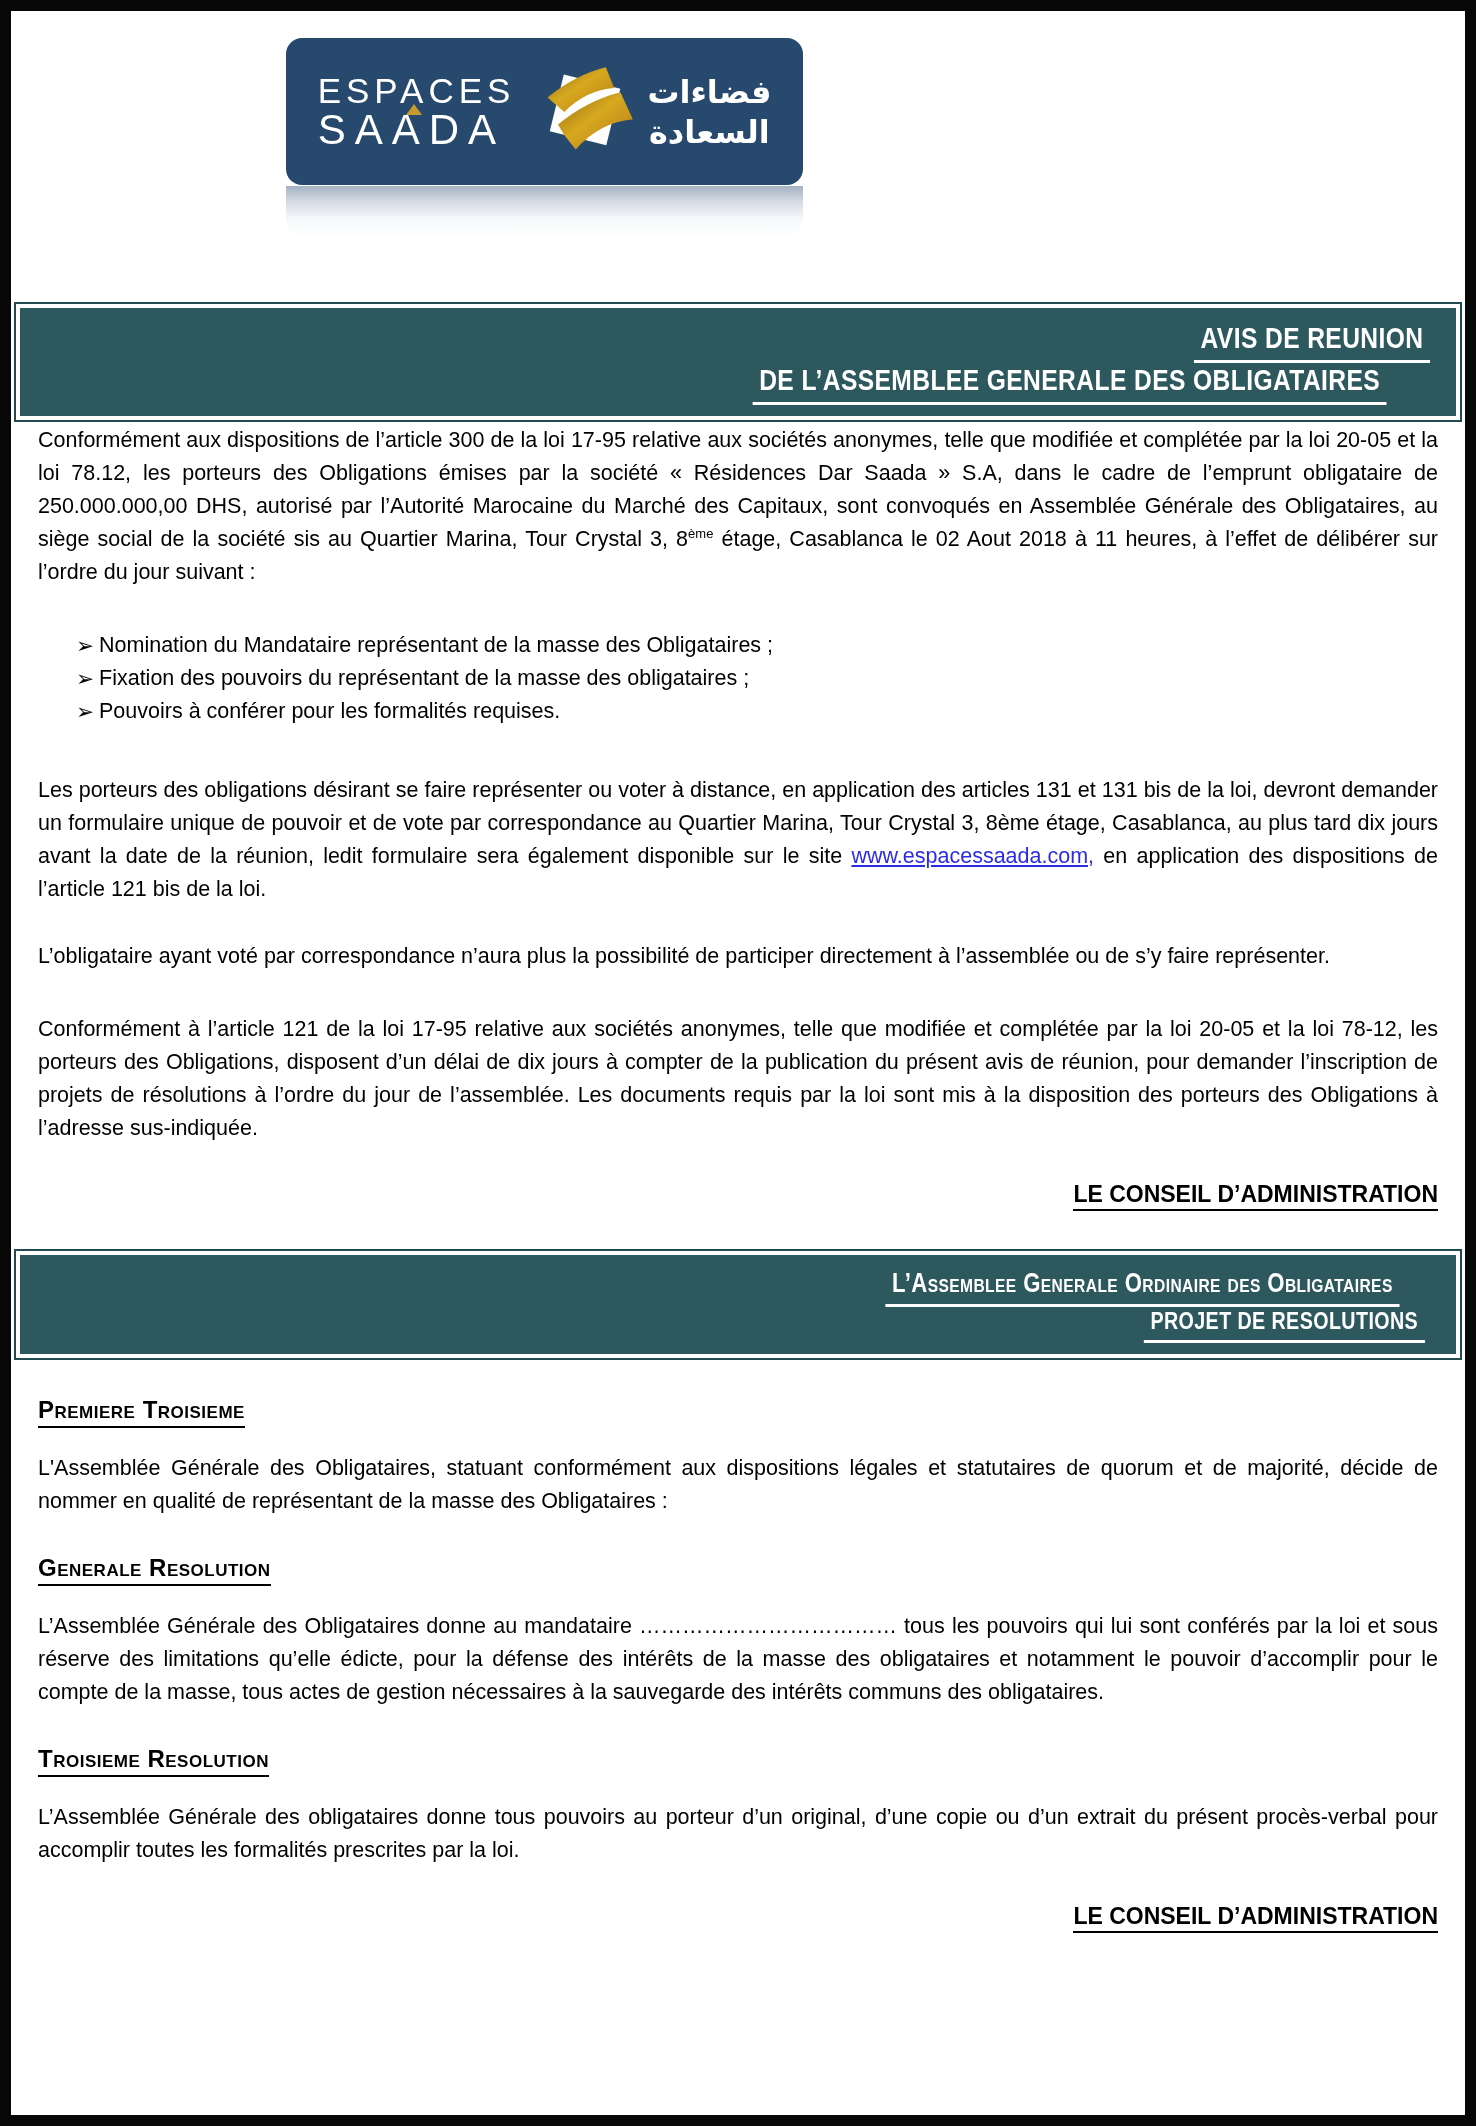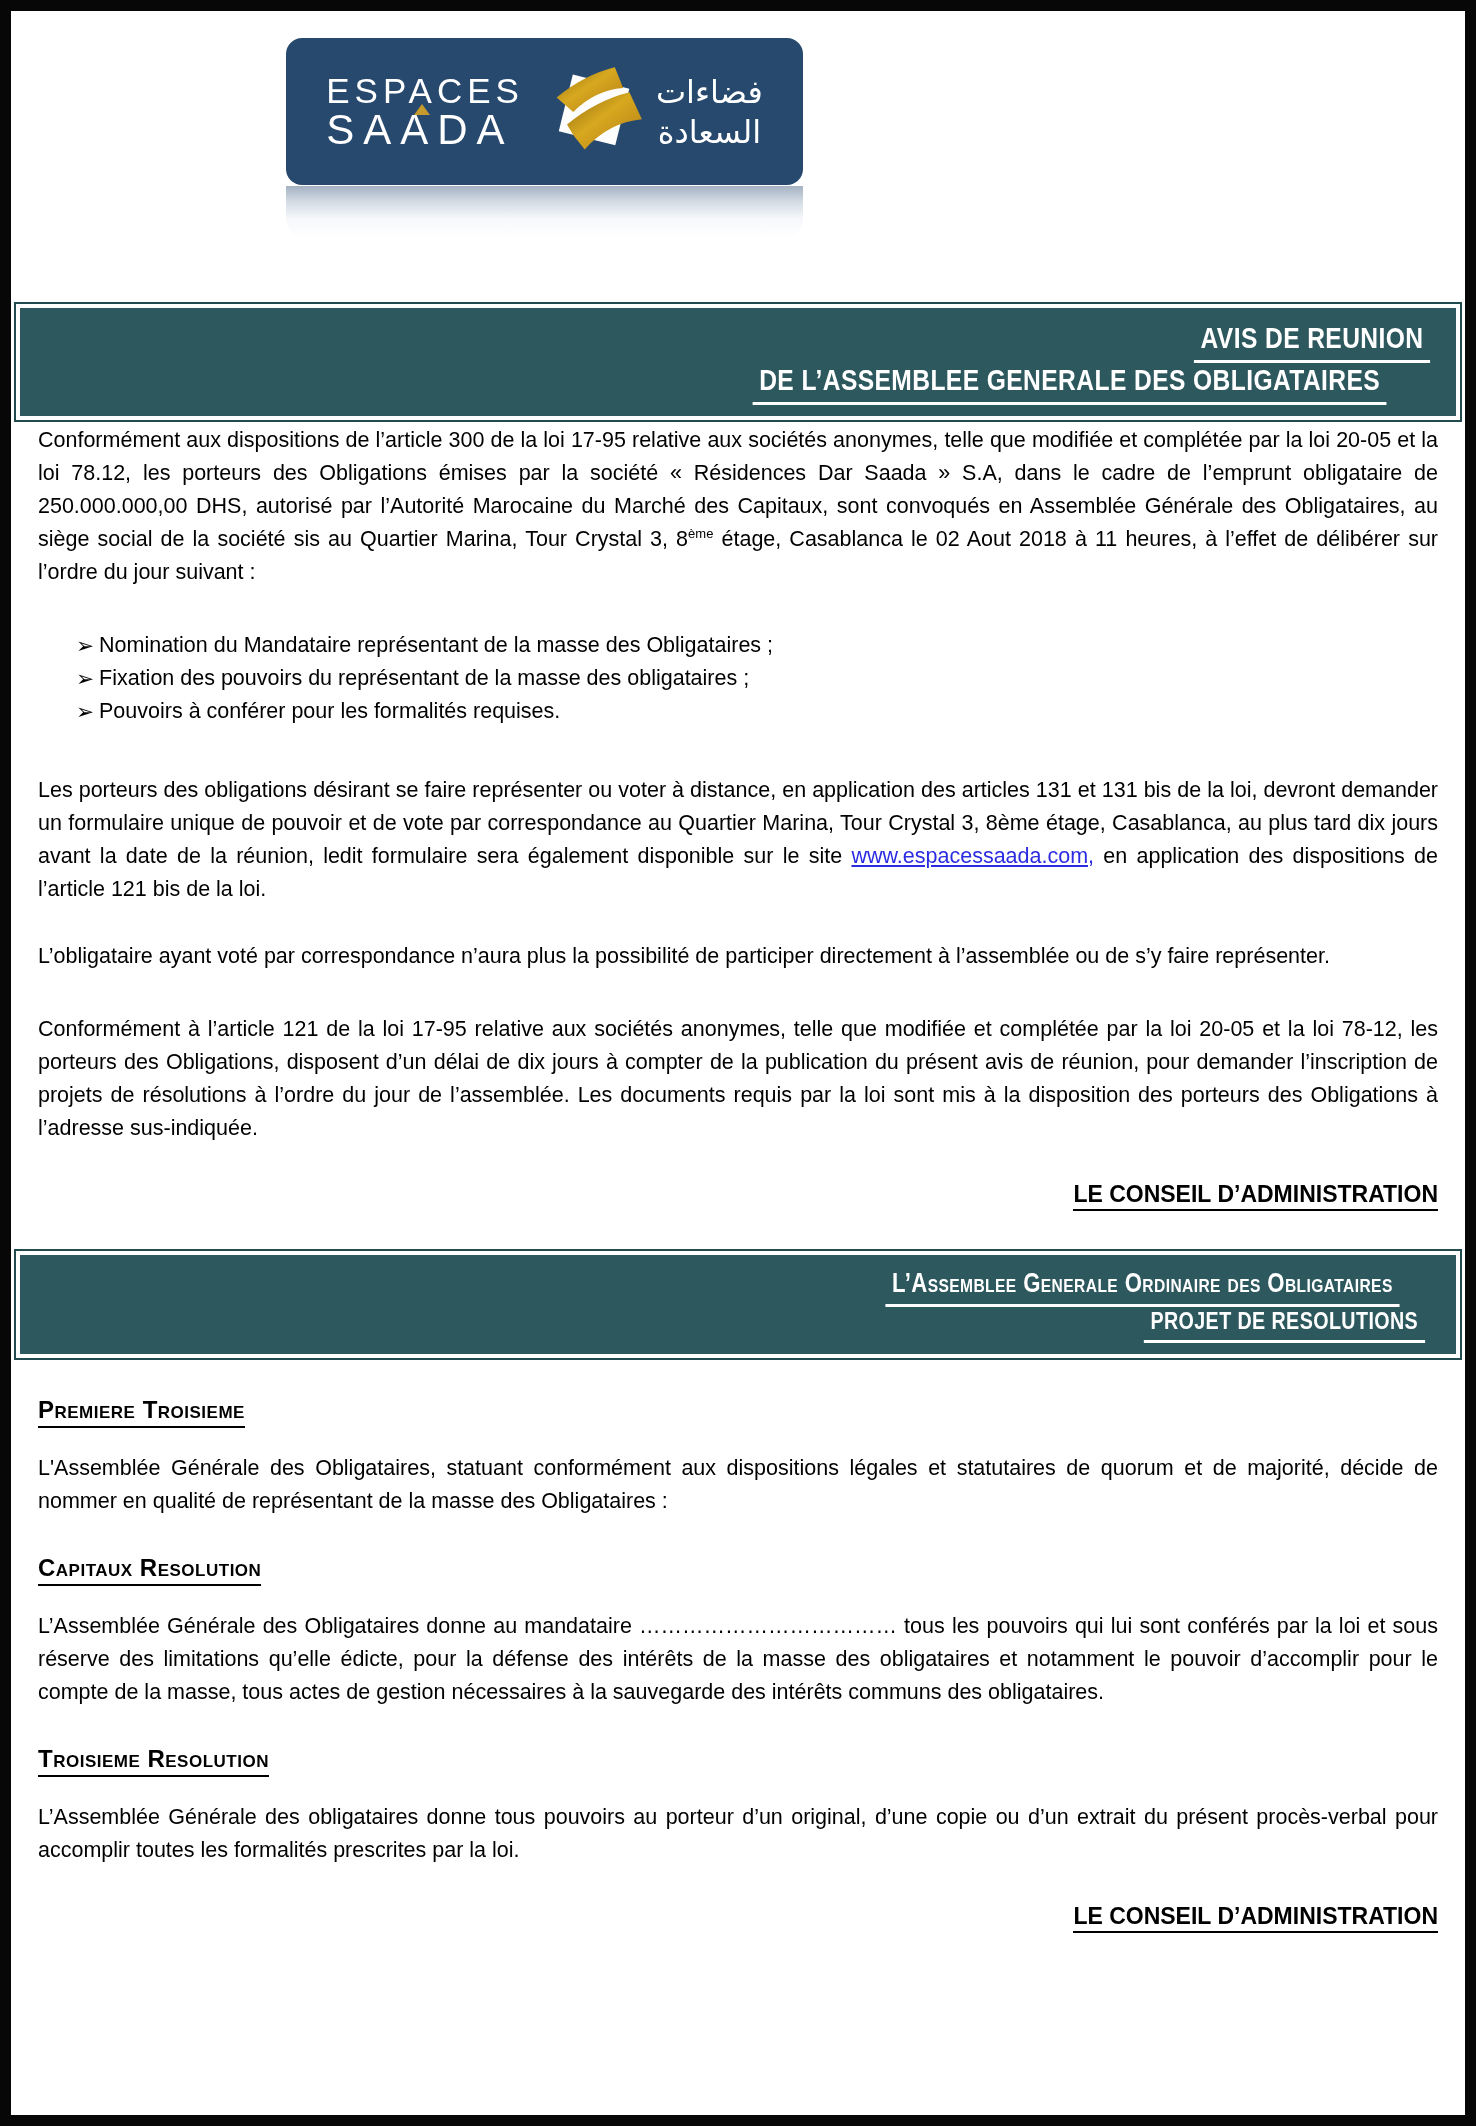--- a/index.html
+++ b/index.html
@@ -19,21 +19,21 @@
   .logo-latin .l1 { display:block; font-size:35px; letter-spacing:5px; line-height:1.05; }
   .logo-latin .l2 { display:block; font-size:42px; letter-spacing:9px; line-height:0.95; }
   .saada-accent {
     position:absolute; left:88px; top:31px; width:0; height:0;
     border-left:8px solid transparent; border-right:8px solid transparent;
     border-bottom:11px solid #c79a2e;
   }
   .logo-mark { margin:0 0 0 10px; line-height:0; }
   .logo-arabic {
     font-family:"DejaVu Sans", sans-serif; color:#fff; font-size:32px;
-    font-weight:normal; text-align:center; line-height:1.25; direction:rtl; margin-left:4px;
+    font-weight:bold; text-align:center; line-height:1.25; direction:rtl; margin-left:4px;
   }
   .logo-arabic span { display:block; }
   .logo-reflection {
     height:52px; margin-top:1px; border-radius:0 0 20px 20px;
     background:linear-gradient(180deg, rgba(90,115,145,0.55) 0%, rgba(128,150,176,0.35) 30%,
                rgba(202,214,227,0.18) 62%, rgba(255,255,255,0) 100%);
   }
   
   .banner { margin:64px 3px 0; border:2px solid #224b50; background:#fff; padding:4px; }
   .banner.banner2 { margin-top:38px; }
@@ -138,21 +138,21 @@
     <div class="banner-inner">
       <div class="banner-line"><span class="btext b2">L’Assemblee Generale Ordinaire des Obligataires</span></div>
       <div class="banner-line"><span class="btext b3">PROJET DE RESOLUTIONS</span></div>
     </div>
   </section>
 
   <main class="content">
     <h3 class="res-title"><span>Premiere Troisieme</span></h3>
     <p class="para res-body">L'Assemblée Générale des Obligataires, statuant conformément aux dispositions légales et statutaires de quorum et de majorité, décide de nommer en qualité de représentant de la masse des Obligataires :</p>
 
-    <h3 class="res-title"><span>Capitaux Resolution</span></h3>
+    <h3 class="res-title"><span>Generale Resolution</span></h3>
     <p class="para res-body">L’Assemblée Générale des Obligataires donne au mandataire ……………………………… tous les pouvoirs qui lui sont conférés par la loi et sous réserve des limitations qu’elle édicte, pour la défense des intérêts de la masse des obligataires et notamment le pouvoir d’accomplir pour le compte de la masse, tous actes de gestion nécessaires à la sauvegarde des intérêts communs des obligataires.</p>
 
     <h3 class="res-title"><span>Troisieme Resolution</span></h3>
     <p class="para res-body">L’Assemblée Générale des obligataires donne tous pouvoirs au porteur d’un original, d’une copie ou d’un extrait du présent procès-verbal pour accomplir toutes les formalités prescrites par la loi.</p>
 
     <p class="sig"><span>LE CONSEIL D’ADMINISTRATION</span></p>
   </main>
 
 </div>
 

